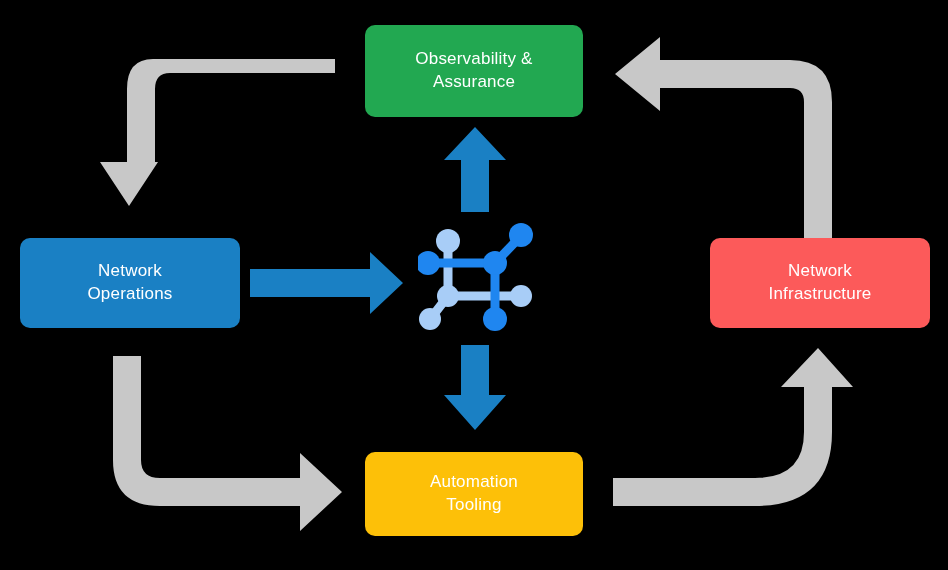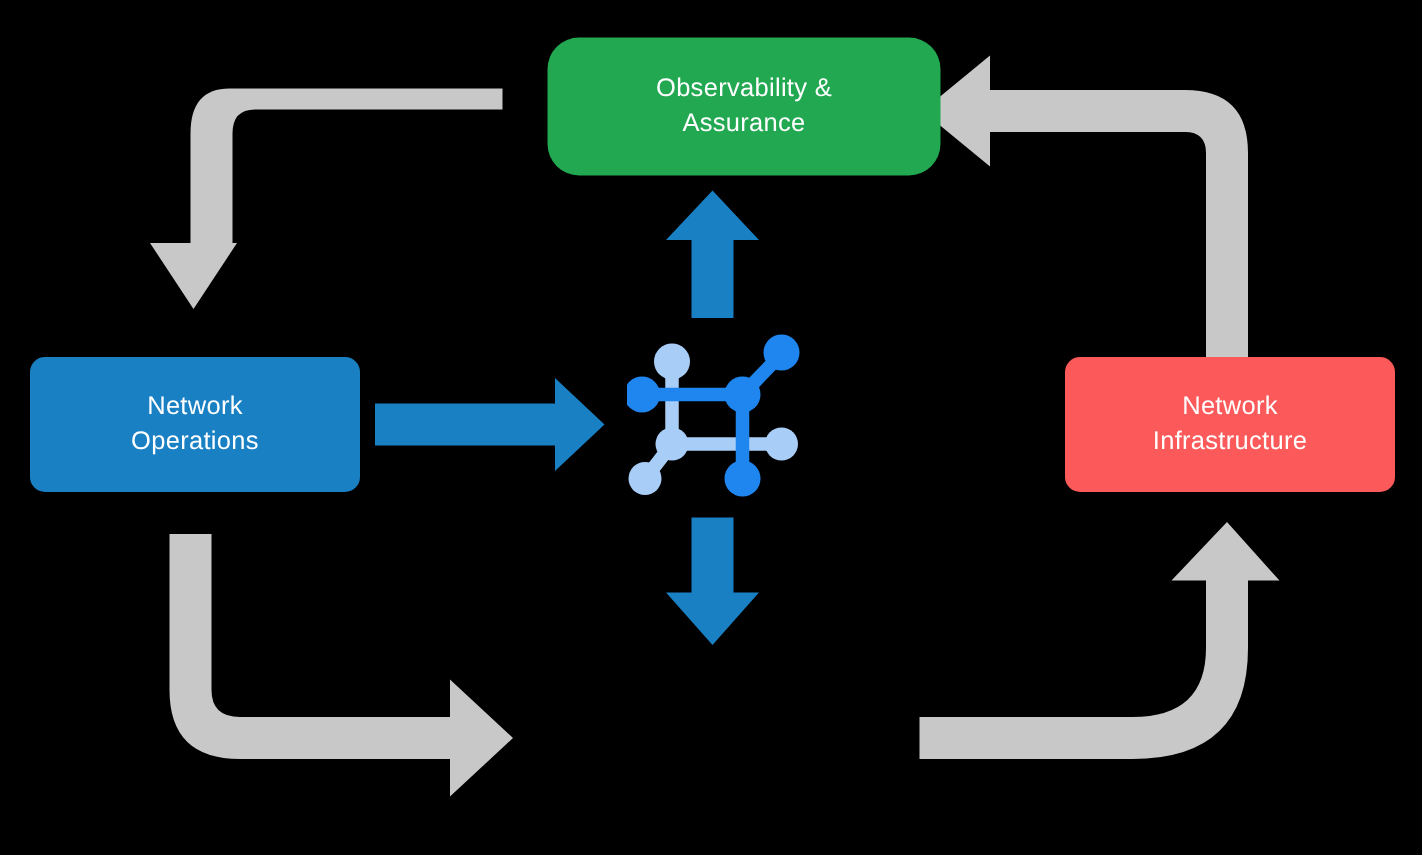--- a/index.html
+++ b/index.html
@@ -19,21 +19,21 @@
     justify-content:center;
     text-align:center;
     color:#ffffff;
     font-size:17px;
     line-height:1.35;
     font-weight:400;
     letter-spacing:0.2px;
     white-space:pre-line;
     box-sizing:border-box;
   }
-  #box-observability{ left:365px; top:25px;  width:262px; height:92px;border-radius:21px; }
+  #box-observability{ left:365px; top:25px;  width:218px; height:92px; }
   #box-operations   { left:20px;  top:238px; width:220px; height:90px; }
   #box-infrastructure{left:710px; top:238px; width:220px; height:90px; }
   #box-automation   { left:365px; top:452px; width:218px; height:84px; }
   #center-icon{
     position:absolute;
     left:418px; top:218px;
     width:118px; height:120px;
   }
 </style>
 </head>
@@ -155,14 +155,18 @@
   <div class="node-box" id="box-operations" style="background: rgb(26, 128, 196); color: rgb(255, 255, 255);">
     <span>Network
 Operations</span>
   </div>
 
   <div class="node-box" id="box-infrastructure" style="background: rgb(252, 90, 90); color: rgb(255, 255, 255);">
     <span>Network
 Infrastructure</span>
   </div>
 
+  <div class="node-box" id="box-automation" style="background: rgb(253, 192, 8); color: rgb(255, 255, 255);">
+    <span>Automation
+Tooling</span>
+  </div>
 
 </div>
 
 </body></html>

